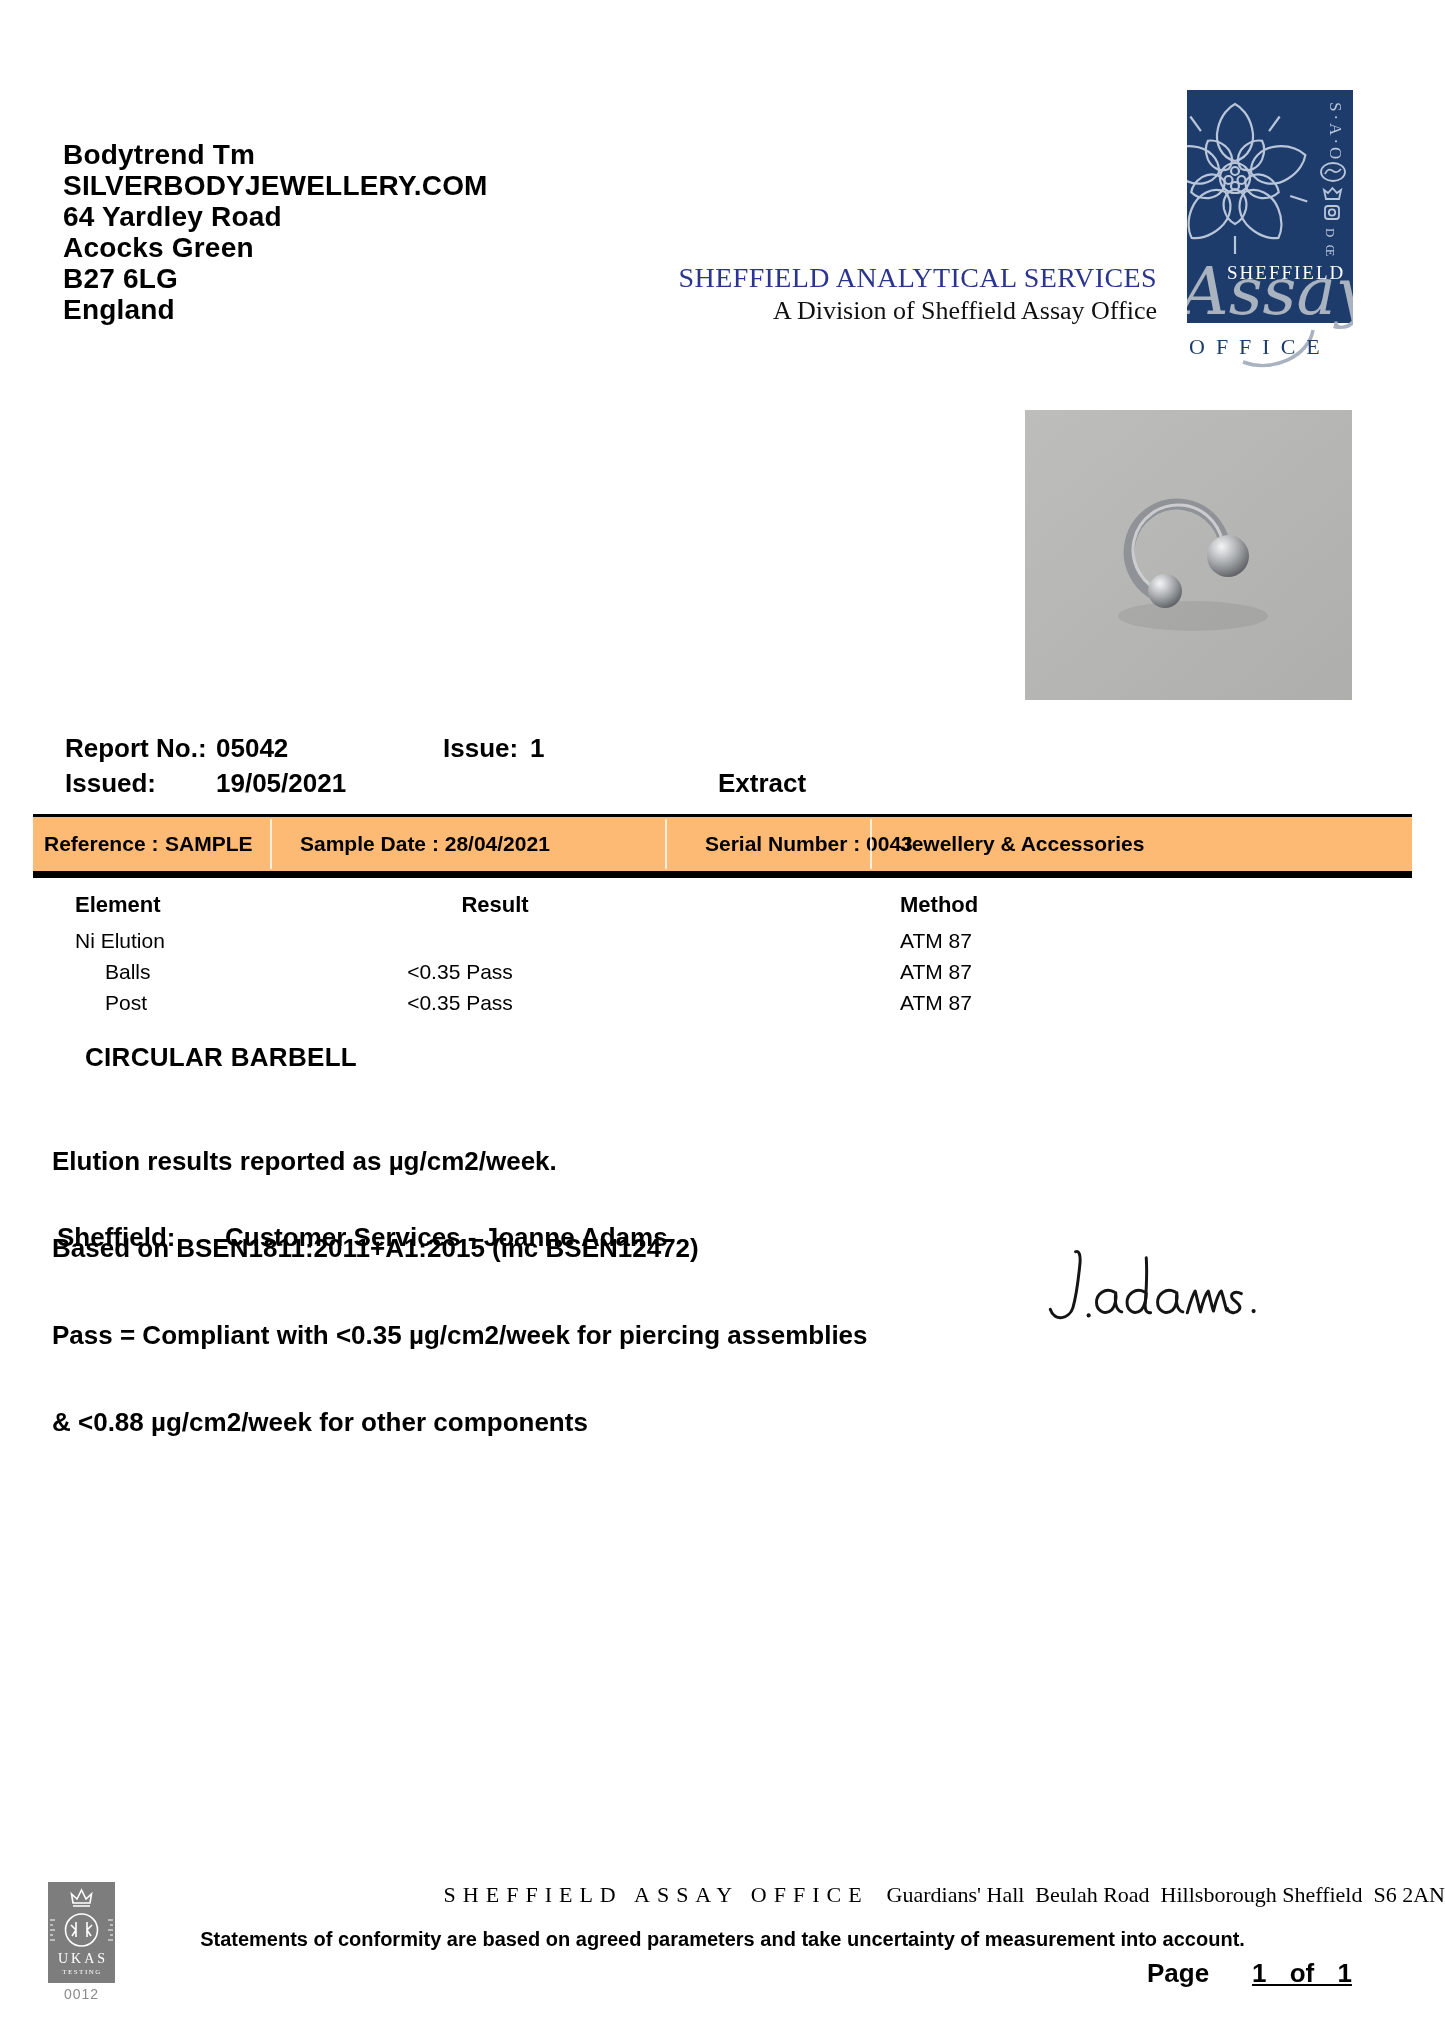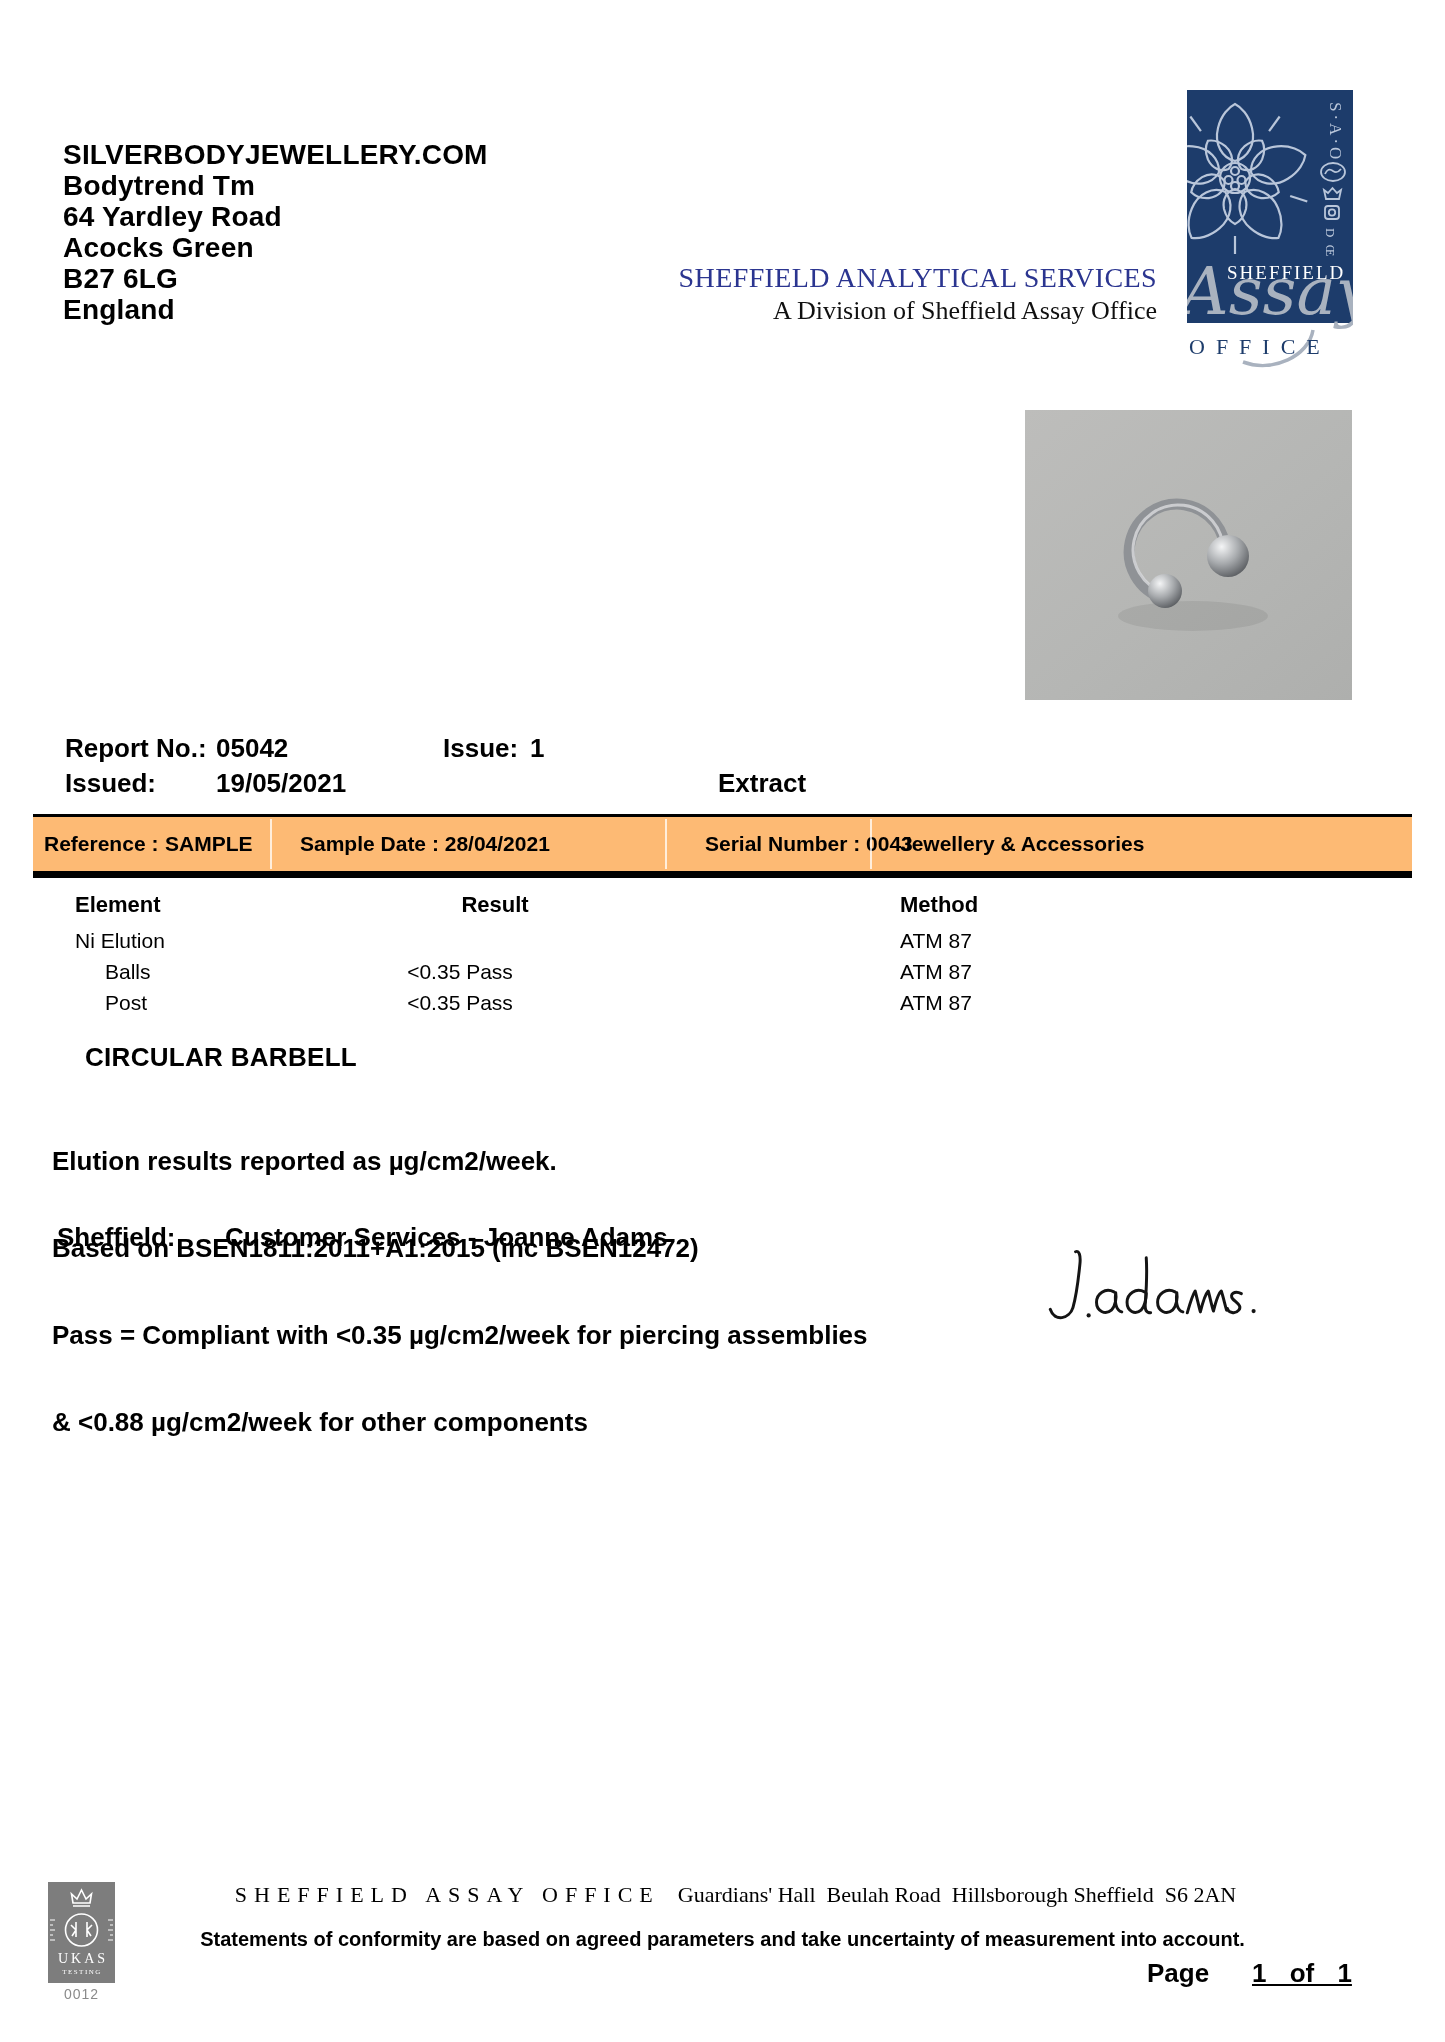--- a/index.html
+++ b/index.html
@@ -47,38 +47,38 @@
   .ty-h{top:892px;} .ty-0{top:929px;} .ty-1{top:960px;} .ty-2{top:991px;}
 
   .item-title{left:85px;top:1042px;font-weight:bold;font-size:26px;letter-spacing:0.3px;}
   .notes{left:52px;top:1089px;font-weight:bold;font-size:26px;line-height:29px;white-space:pre;}
 
   .sig-label{left:57px;top:1222px;font-weight:bold;font-size:26px;}
   .sig-name{left:225px;top:1222px;font-weight:bold;font-size:26px;}
   .sig-hand{left:1028px;top:1236px;width:240px;height:96px;}
 
   
-  .f1{left:4px;right:0;top:1856px;text-align:center;font-family:"Liberation Serif",serif;font-size:22px;white-space:pre;}
+  .f1{left:4px;right:0;top:1856px;text-align:right;font-family:"Liberation Serif",serif;font-size:22px;white-space:pre;}
   .f1 .office{letter-spacing:7px;margin-right:18px;}
   .f2{left:0;right:0;top:1894px;text-align:center;font-family:"Liberation Serif",serif;font-size:22px;white-space:pre;}
   .f3{left:0;right:0;top:1928px;text-align:center;font-weight:bold;font-size:20px;}
   .pageno{top:1958px;font-weight:bold;font-size:26px;}
   .pageno.lbl{left:1147px;} .pageno.val{left:1252px;word-spacing:16px;white-space:pre;text-decoration:underline;}
 
   .ukas{left:48px;top:1882px;width:67px;height:101px;}
   .ukas-num{left:48px;top:1986px;width:67px;text-align:center;color:#8a8a8a;font-size:14px;letter-spacing:1px;}
 </style>
 </head>
 <body>
 
 <div class="page">
 
   <div class="abs addr">
+    <div>Bodytrend Tm</div>
     <div>SILVERBODYJEWELLERY.COM</div>
-    <div>Bodytrend Tm</div>
     <div>64 Yardley Road</div>
     <div>Acocks Green</div>
     <div>B27 6LG</div>
     <div>England</div>
   </div>
 
   <div class="abs org">
     <div class="org-title">SHEFFIELD ANALYTICAL SERVICES</div>
     <div class="org-sub">A Division of Sheffield Assay Office</div>
   </div>

